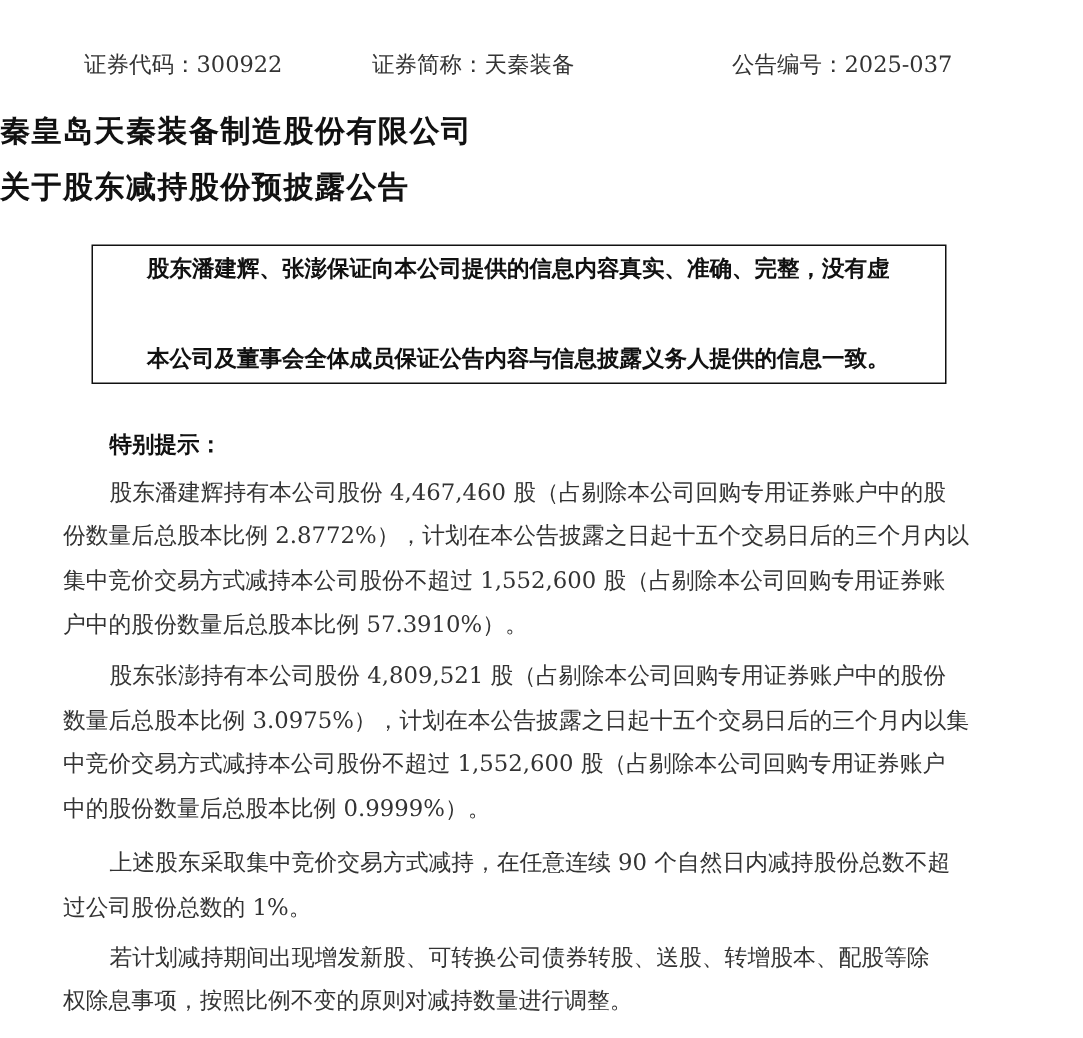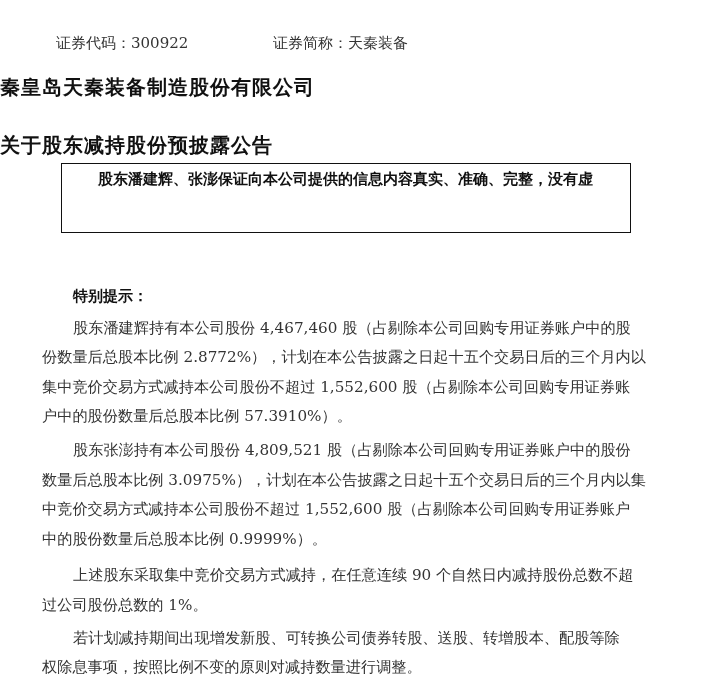--- a/index.html
+++ b/index.html
@@ -2,53 +2,55 @@
 <html><head>
 <meta charset="utf-8">
 <style>
   html, body { margin: 0; padding: 0; background: #ffffff; }
   body { width: 722px; height: 692px; overflow: hidden; position: relative;
          font-family: "DejaVu Serif", "Liberation Serif", serif; color: #222; }
   .header-row { position: absolute; top: 34px; left: 0; width: 606px; height: 22px;
                 font-size: 15px; color: #333; }
   .header-row span { position: absolute; top: 0; white-space: nowrap; }
   .h-code { left: 56px; }
-  .h-name { left: 248px; margin-left: 25px; }
+  .h-name { left: 248px; }
   .h-no { left: 488px; }
   .title { position: absolute; left: 0; width: 722px; text-align: left;
            font-family: "DejaVu Sans", "Liberation Sans", sans-serif; font-weight: bold;
            font-size: 20px; color: #111; letter-spacing: 1px; }
   .title1 { top: 74px; }
-  .title2 { top: 111px; margin-top: 21px; }
-  .notice-box { position: absolute; left: 61px; top: 163px; width: 570px; height: 70px;
+  .title2 { top: 111px; }
+  .notice-box { position: absolute; left: 61px; top: 163px; width: 570px; height: 93px;
                 border: 1.5px solid #111; box-sizing: border-box;
                 font-family: "DejaVu Sans", "Liberation Sans", sans-serif; font-weight: bold;
                 font-size: 15px; color: #111; }
   .notice-box p { margin: 0; position: absolute; left: 0; white-space: nowrap; }
   .nb1 { top: 6px; left: 36px !important; }
   .nb2 { top: 36px; left: 0 !important; }
   .nb3 { top: 66px; left: 36px !important; }
   .special { position: absolute; left: 73px; top: 287px; font-weight: bold;
              font-family: Liberation Serif, serif; font-size: 15px; color: #111; }
   .para-line { position: absolute; left: 42px; font-size: 15.2px; white-space: nowrap; color: #333; }
   .indent { left: 73px; }
 </style>
 </head>
 <body>
 
 <div class="header-row">
   <span class="h-code">证券代码：300922</span>
   <span class="h-name">证券简称：天秦装备</span>
+  <span class="h-no">公告编号：2025-037</span>
 </div>
 
 <div class="title title1">秦皇岛天秦装备制造股份有限公司</div>
 <div class="title title2">关于股东减持股份预披露公告</div>
 
 <div class="notice-box">
   <p class="nb1">股东潘建辉、张澎保证向本公司提供的信息内容真实、准确、完整，没有虚</p>
+  <p class="nb3">本公司及董事会全体成员保证公告内容与信息披露义务人提供的信息一致。</p>
 </div>
 
 <div class="special">特别提示：</div>
 
 <div class="para-line indent" style="top:318px">股东潘建辉持有本公司股份 4,467,460 股（占剔除本公司回购专用证券账户中的股</div>
 <div class="para-line" style="top:347px">份数量后总股本比例 2.8772%），计划在本公告披露之日起十五个交易日后的三个月内以</div>
 <div class="para-line" style="top:377px">集中竞价交易方式减持本公司股份不超过 1,552,600 股（占剔除本公司回购专用证券账</div>
 <div class="para-line" style="top:406px">户中的股份数量后总股本比例 57.3910%）。</div>
 
 <div class="para-line indent" style="top:440px">股东张澎持有本公司股份 4,809,521 股（占剔除本公司回购专用证券账户中的股份</div>

